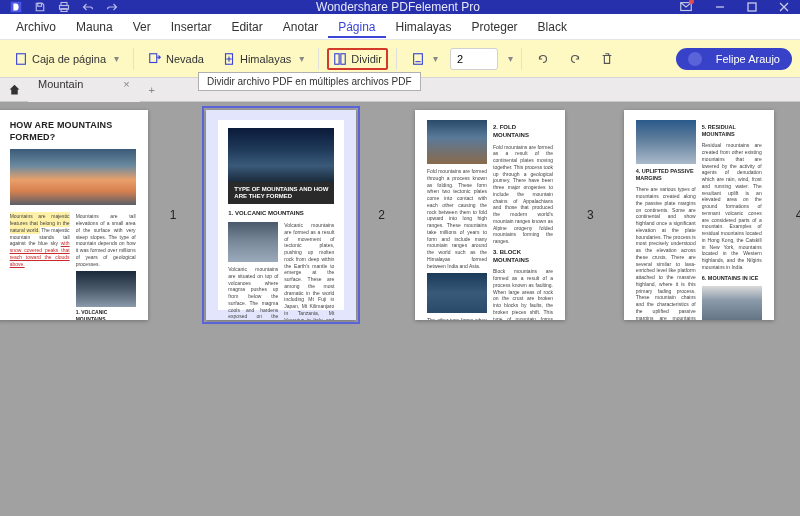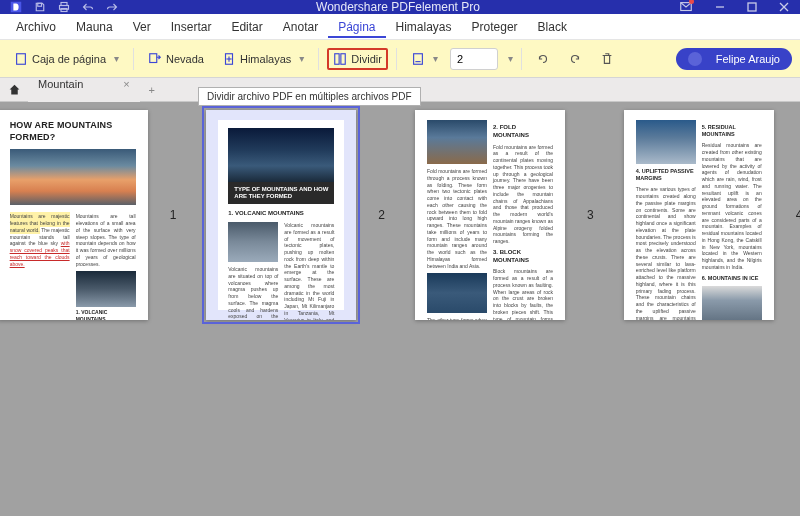--- a/index.html
+++ b/index.html
@@ -22,21 +22,21 @@
 .toolbar { height: 38px; background: #fef9c3; display: flex; align-items: center; padding: 0 8px; gap: 6px; font-size: 11px; position: relative; border-bottom: 1px solid #d5d5d5; }
 .tool-btn { display: flex; align-items: center; gap: 4px; padding: 4px 6px; border-radius: 4px; color: #333; cursor: pointer; }
 .tool-btn.highlighted { border: 2px solid #d43a2a; border-radius: 2px; padding: 2px 4px; }
 .tool-icon { width: 14px; height: 14px; display: inline-flex; align-items: center; justify-content: center; color: #3b46d6; }
 .sep { width: 1px; height: 22px; background: #e0e0e0; margin: 0 2px; }
 .page-input { width: 48px; height: 22px; border: 1px solid #d0d0d0; border-radius: 3px; padding: 0 6px; font-size: 11px; }
 .user-pill { margin-left: auto; background: #3842c8; color: #fff; border-radius: 12px; padding: 4px 12px; font-size: 11px; display: flex; align-items: center; gap: 14px; }
 .user-pill .avatar { width: 14px; height: 14px; border-radius: 50%; background: #5a63d8; display: inline-block; }
 
 
-.tooltip { position: absolute; top: 47px; left: 198px; background: #fff; border: 1px solid #b0b0b0; padding: 3px 8px; font-size: 10px; color: #333; white-space: nowrap; z-index: 10; }
+.tooltip { position: absolute; top: 32px; left: 198px; background: #fff; border: 1px solid #b0b0b0; padding: 3px 8px; font-size: 10px; color: #333; white-space: nowrap; z-index: 10; }
 
 
 .tabbar { height: 24px; background: #eceaea; display: flex; align-items: center; font-size: 11px; border-bottom: 1px solid #c8c8c8; }
 .tabbar .home-btn { width: 28px; height: 24px; display: flex; align-items: center; justify-content: center; }
 .tabbar .tab { display: flex; gap: 40px; padding: 0 10px; height: 24px; background: #eceaea; color: #333; }
 .tabbar .tab .close-x { color: #888; }
 .tabbar .add-tab { width: 24px; display: flex; align-items: center; justify-content: center; color: #888; }
 
 
 .canvas { flex: 1; background: #a1a1a1; padding: 8px 24px; display: flex; gap: 30px; justify-content: center; align-items: flex-start; height: calc(516px - 28px - 26px - 38px - 24px); }

